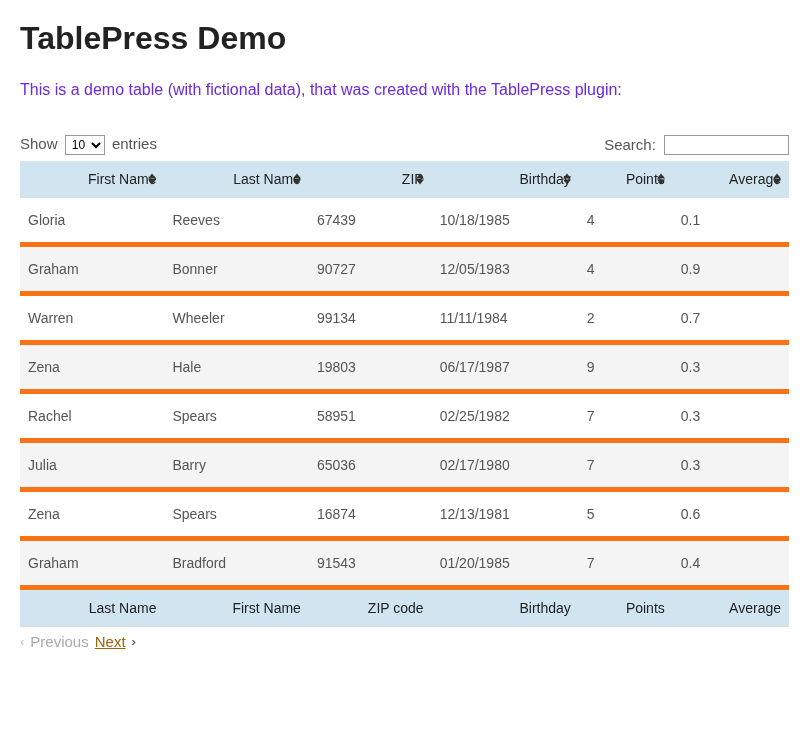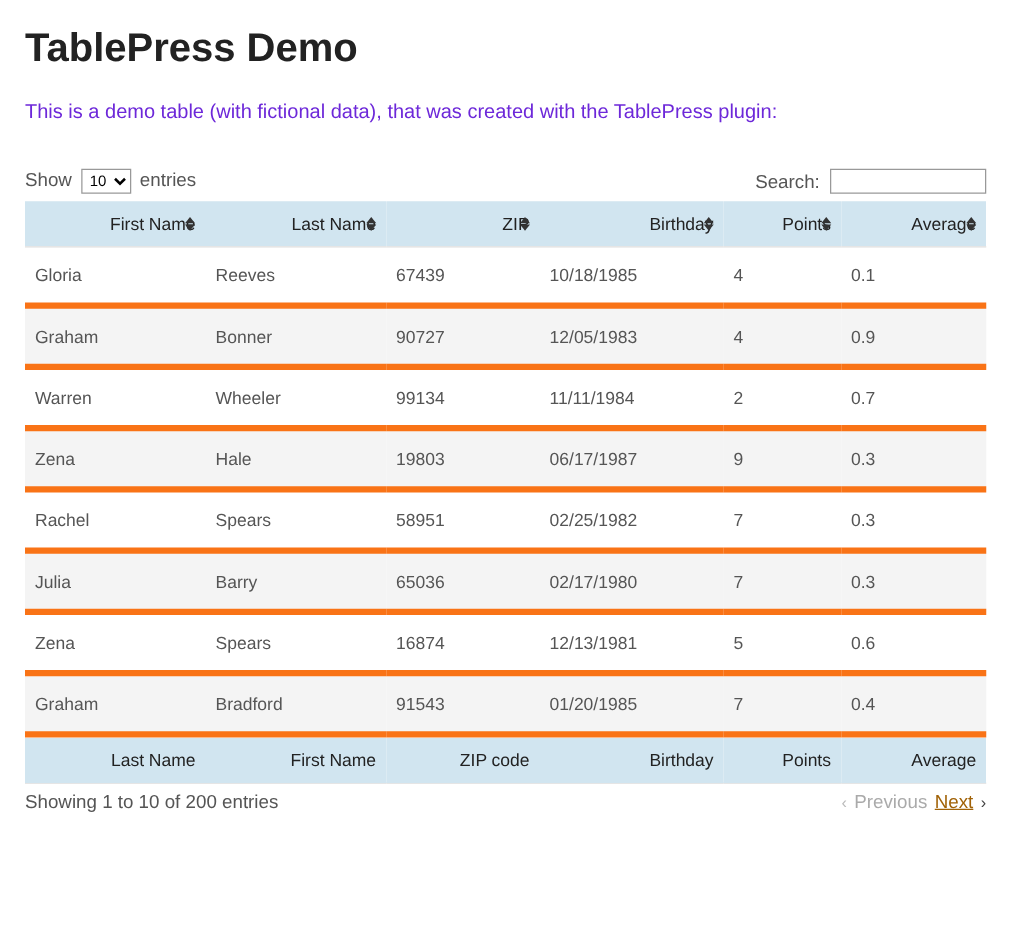--- a/index.html
+++ b/index.html
@@ -224,20 +224,19 @@
         <th>First Name</th>
         <th>ZIP code</th>
         <th>Birthday</th>
         <th>Points</th>
         <th>Average</th>
       </tr>
   </tfoot>
 </table>
 
 <div class="footer-row">
-  <div>Showing 1 to 10 of 200 entries</div>
   <div class="pager">
     <span class="chev dim">‹</span>
     <span class="prev">Previous</span>
     <span class="next">Next</span>
     <span class="chev dark">›</span>
   </div>
 </div>
 
 </body></html>

